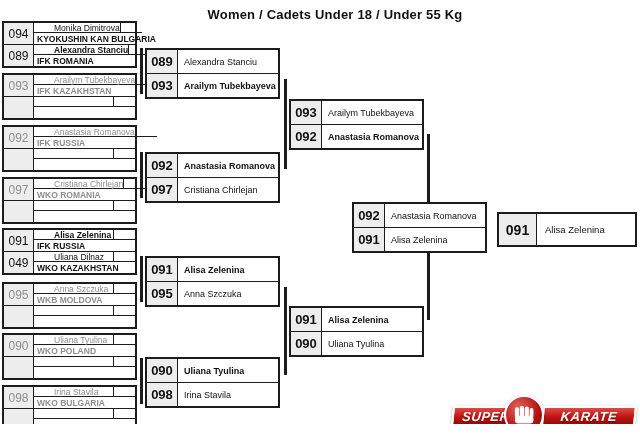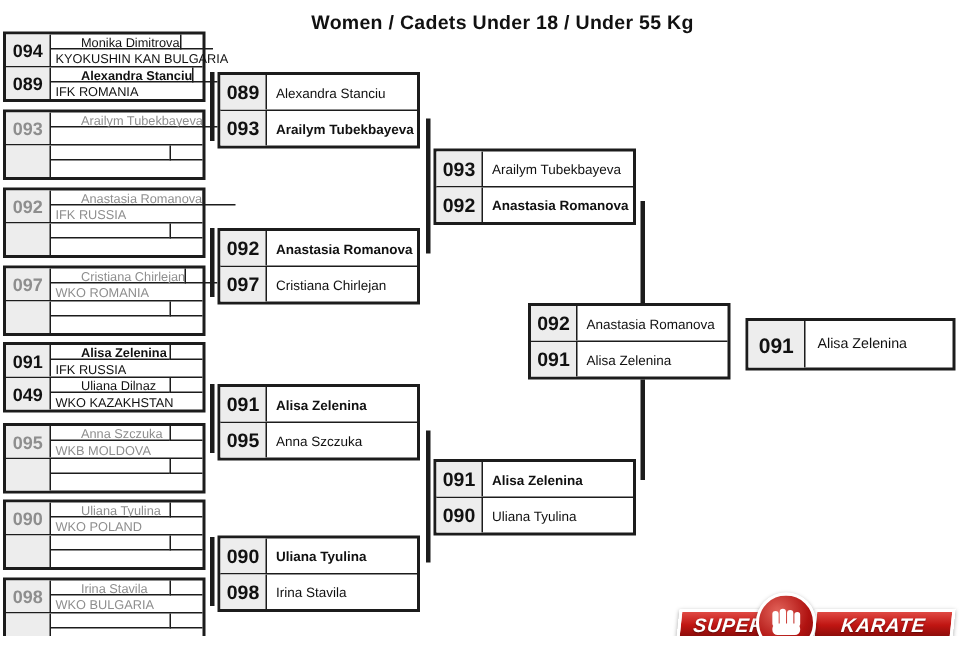--- a/index.html
+++ b/index.html
@@ -14,32 +14,32 @@
   }
   
   .r1pair{
     position:absolute; left:2px; width:135px; height:47px;
     border:2px solid var(--line); box-sizing:border-box; background:#fff;
   }
   .entry{ display:grid; grid-template-columns:30px 1fr 22px; grid-template-rows:10px 1fr; height:21px; }
   .entry.first{ border-bottom:1px solid var(--line); }
   .num{
     grid-column:1; grid-row:1/3; background:var(--cellbg);
-    border-right:1px solid var(--line); font-weight:bold; font-size:12px;
+    border-right:1px solid var(--line); font-weight:normal; font-size:12px;
     display:flex; align-items:center; justify-content:center;text-align:center;
   }
   .name{
     grid-column:2; grid-row:1; font-size:8.5px; padding-left:20px;
     display:flex; align-items:center; white-space:nowrap;
     border-bottom:1px solid var(--line);
   }
   .score{ grid-column:3; grid-row:1; border-left:1px solid var(--line); border-bottom:1px solid var(--line); }
   .club{
     grid-column:2/4; grid-row:2; font-size:8.5px; padding-left:3px;
-    display:flex; align-items:center; white-space:nowrap; overflow:visible;
+    display:flex; align-items:center; white-space:nowrap; overflow:visible;font-weight:bold;
   }
   .entry.g{ color:var(--gray); }
   .entry.w .name{ font-weight:bold; }
   
   .mbox{
     position:absolute; width:135px; height:51px; border:2px solid var(--line);
     box-sizing:border-box; background:#fff;
   }
   .mrow{ display:grid; grid-template-columns:31px 1fr; height:23px; }
   .mrow.top{ border-bottom:1px solid var(--line); }
@@ -101,20 +101,21 @@
       <div class="score"></div>
       <div class="club">IFK ROMANIA</div>
     </div>
   </div>
 
   <div class="r1pair" style="top:73px">
     <div class="entry first g">
       <div class="num">093</div>
       <div class="name">Arailym Tubekbayeva</div>
       <div class="score"></div>
+      <div class="club">IFK KAZAKHSTAN</div>
     </div>
     <div class="entry">
       <div class="num"></div>
       <div class="name"></div>
       <div class="score"></div>
       <div class="club"></div>
     </div>
   </div>
 
   <div class="r1pair" style="top:125px">

